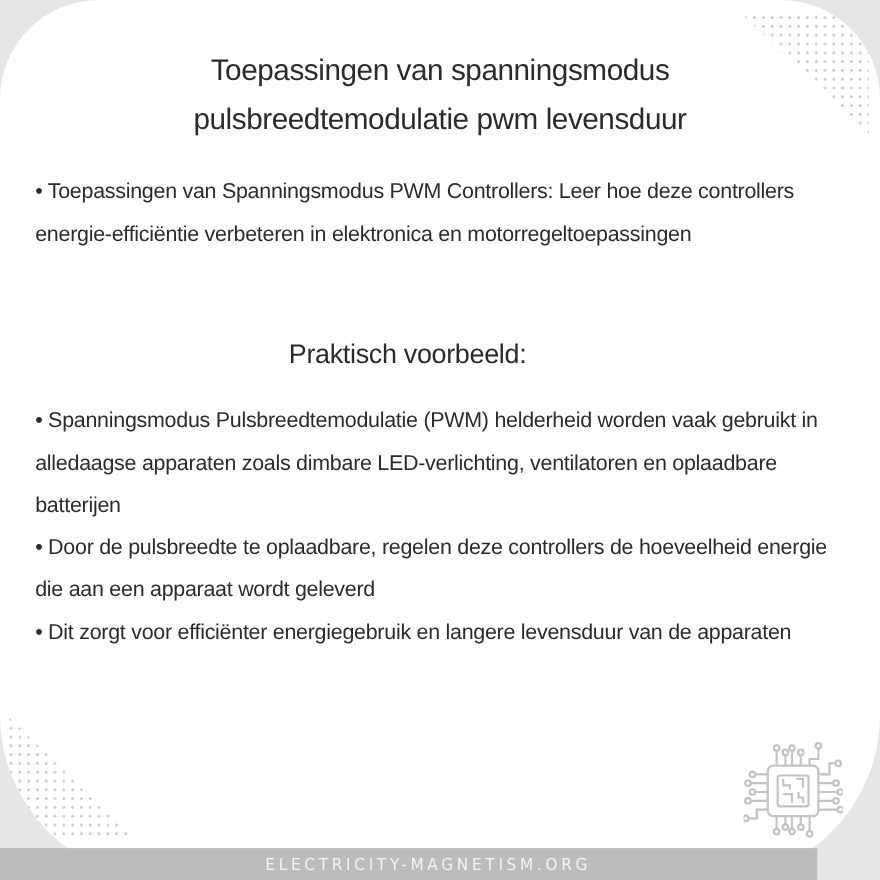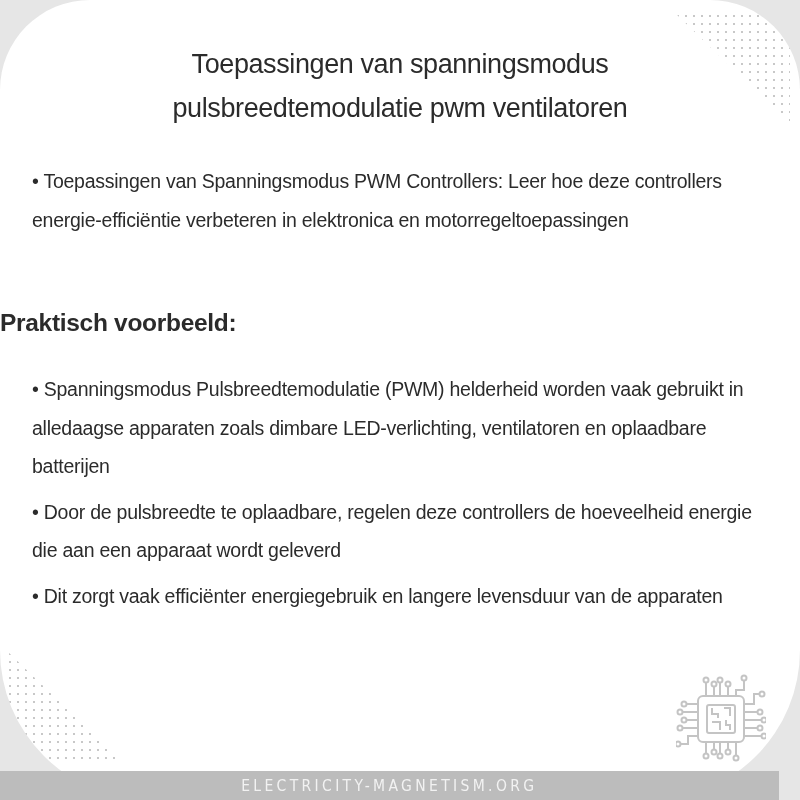--- a/index.html
+++ b/index.html
@@ -9,23 +9,23 @@
     position: relative;
     font-family: "Liberation Sans", "DejaVu Sans", sans-serif;
   }
   .card {
     position: absolute; left: 0; top: 0; width: 800px; height: 800px;
     background: #ffffff;
     border-radius: 90px 90px 150px 150px / 90px 90px 150px 150px;
     overflow: hidden;
   }
   .footer {
-    position: absolute; left: 0; top: 771px; width: 779px; height: 29px;
+    position: absolute; left: 0; top: 771px; width: 707px; height: 29px;
     background: #bcbcbc;
-    display: flex; align-items: center; justify-content: center;
+    display: flex; align-items: center; justify-content: center; padding-left: 36px;
   }
   .footer-text {
     color: #f2f2f2; font-size: 15px; letter-spacing: 3.6px;
     font-family: "DejaVu Sans", sans-serif; font-weight: normal;
     transform: scaleX(0.93);
   }
   .dots {
     position: absolute;
     background-image: radial-gradient(circle, #c8c8c8 1px, transparent 1.4px);
     background-size: 8px 8px;
@@ -45,51 +45,51 @@
     letter-spacing: -0.4px;
   }
   .body-block {
     position: absolute; left: 32px; width: 745px;
     color: #2b2b2b; font-size: 19.5px; line-height: 38.5px;
     letter-spacing: -0.25px;
   }
   .intro { top: 155px; }
   .subtitle {
     position: absolute; left: 0; width: 741px; top: 303px;
-    color: #2b2b2b;
-    font-size: 24.5px; line-height: 40px; letter-spacing: -0.3px; font-weight: bold;
+    text-align: center; color: #2b2b2b;
+    font-size: 24.5px; line-height: 40px; letter-spacing: -0.3px;
   }
   .examples { top: 363px; }
-  .bullet-line { display: block; margin-top: 7px; }
+  .bullet-line { display: block; }
   .chip {
     position: absolute; left: 676px; top: 674px; width: 90px; height: 90px;
   }
 </style>
 </head>
 <body>
 
 <div class="card">
   <div class="dots dots-tr"></div>
   <div class="dots dots-bl"></div>
 
   <div class="title">
     <div>Toepassingen van spanningsmodus</div>
-    <div>pulsbreedtemodulatie pwm ventilatoren</div>
+    <div>pulsbreedtemodulatie pwm levensduur</div>
   </div>
 
   <div class="body-block intro">
     <span class="bullet-line">• Toepassingen van Spanningsmodus PWM Controllers: Leer hoe deze controllers energie-efficiëntie verbeteren in elektronica en motorregeltoepassingen</span>
   </div>
 
   <div class="subtitle">Praktisch voorbeeld:</div>
 
   <div class="body-block examples">
     <span class="bullet-line">• Spanningsmodus Pulsbreedtemodulatie (PWM) helderheid worden vaak gebruikt in alledaagse apparaten zoals dimbare LED-verlichting, ventilatoren en oplaadbare batterijen</span>
     <span class="bullet-line">• Door de pulsbreedte te oplaadbare, regelen deze controllers de hoeveelheid energie die aan een apparaat wordt geleverd</span>
-    <span class="bullet-line">• Dit zorgt vaak efficiënter energiegebruik en langere levensduur van de apparaten</span>
+    <span class="bullet-line">• Dit zorgt voor efficiënter energiegebruik en langere levensduur van de apparaten</span>
   </div>
 
   <svg class="chip" viewBox="0 0 90 90" fill="none" stroke="#c4c4c4" stroke-width="2">
     <rect x="22" y="22" width="46" height="46" rx="5"></rect>
     <rect x="31" y="31" width="28" height="28" rx="2"></rect>
     <path d="M36 34 v6 h6 v4 M48 34 h6 v8 M36 48 h8 v8 M50 46 v5 h4 v5"></path>
 
     <path d="M30 22 V8 M38 22 V12 M44 22 V8 M52 22 V12 M60 22 V16 h8 V6"></path>
     <circle cx="30" cy="6" r="2.5"></circle>
       <circle cx="38" cy="10" r="2.5"></circle>

